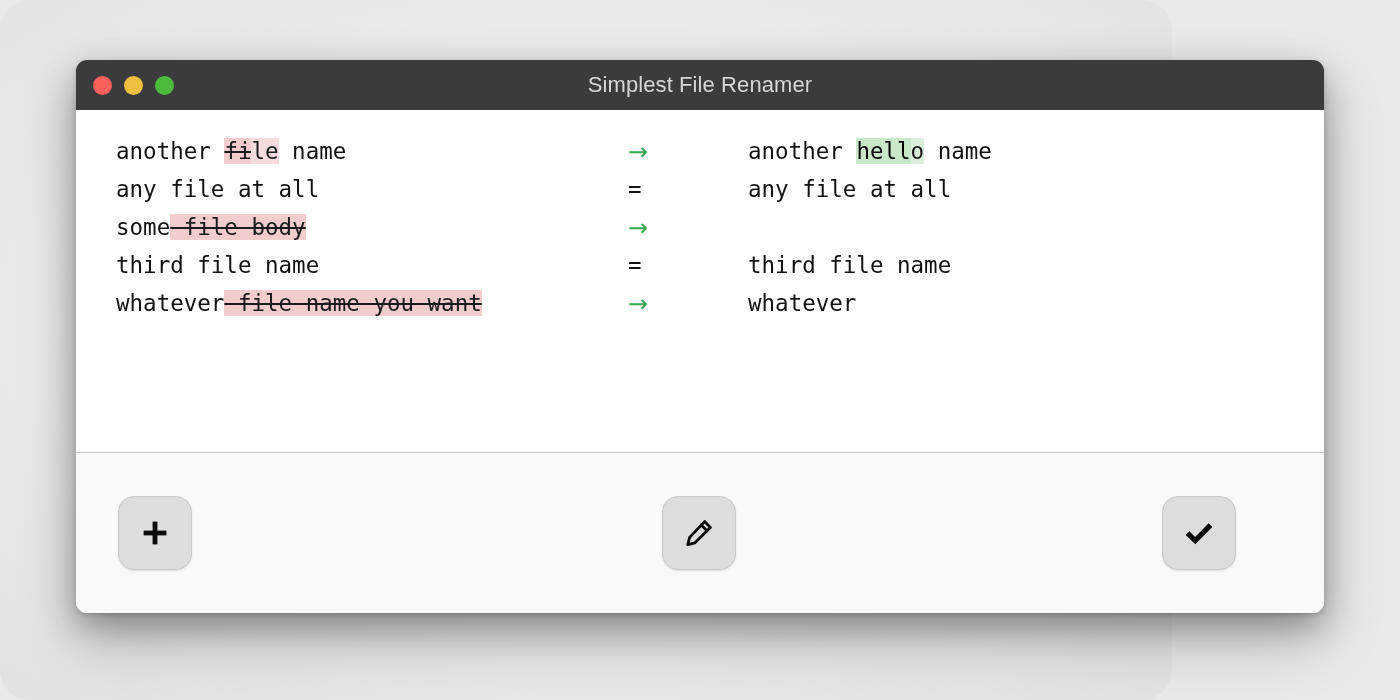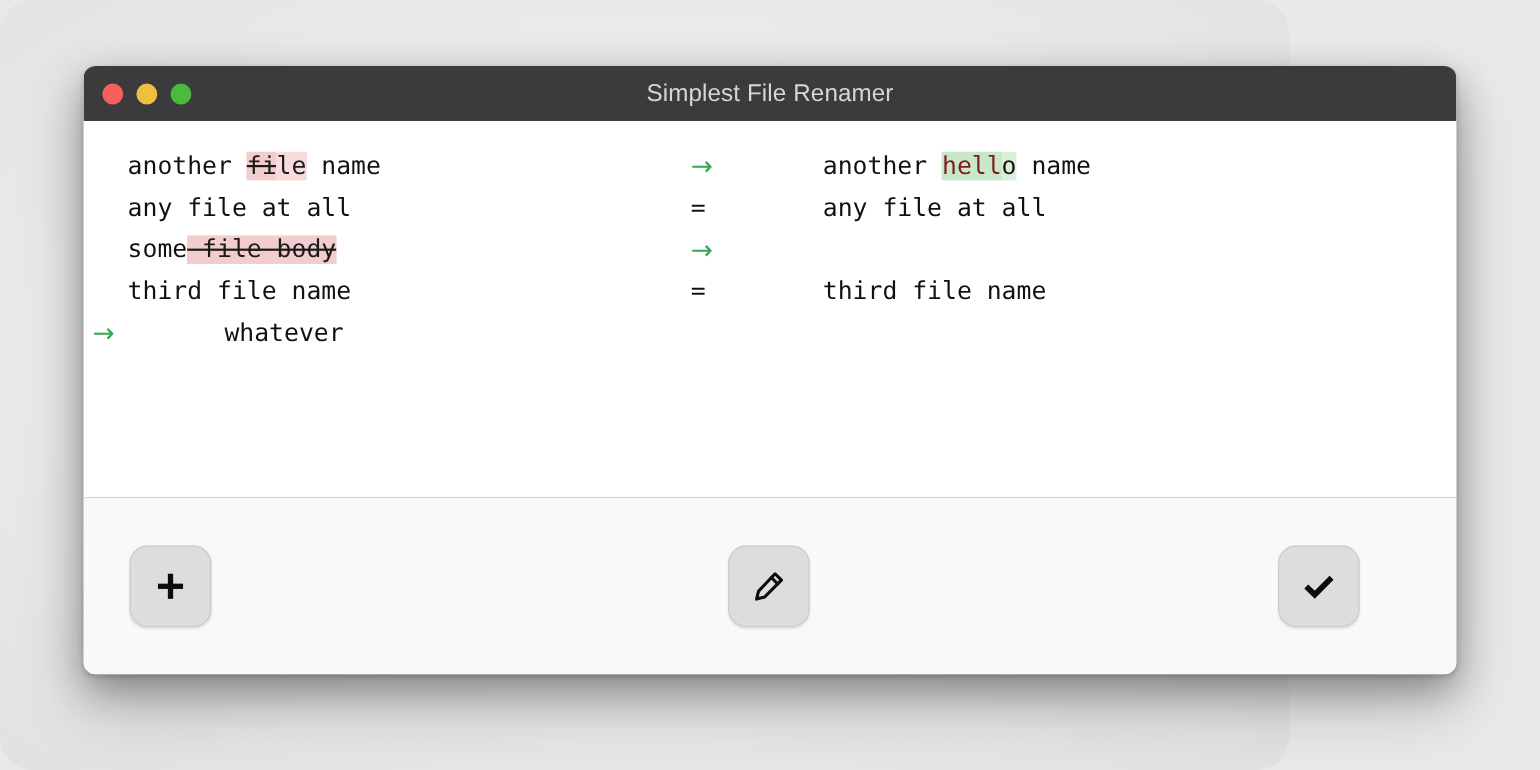--- a/index.html
+++ b/index.html
@@ -128,21 +128,21 @@
     text-decoration-thickness: 2px;
     text-decoration-color: #1b1b1b;
     color: #1b1b1b;
   }
   .seg-del-plain {
     background: #f6dcdc;
     color: #1b1b1b;
   }
   .seg-ins {
     background: #c9e7c9;
-    color: #7f1d1d;
+    color: #000000;
   }
   .seg-ins-plain {
     background: #dcefdc;
     color: #111111;
   }
 
   
   .op-arrow {
     color: #36a74f;
     font-family: "DejaVu Sans", sans-serif;
@@ -200,21 +200,21 @@
         <span class="light max"></span>
       </div>
       <div id="window-title">Simplest File Renamer</div>
     </div>
 
     <div id="diff-list">
         <div class="diff-row"><div class="col-old"><span class="seg-same">another </span><span class="seg-del">fi</span><span class="seg-del-plain">le</span><span class="seg-same"> name</span></div><div class="col-op"><span class="op-arrow">→</span></div><div class="col-new"><span class="seg-same">another </span><span class="seg-ins">hell</span><span class="seg-ins-plain">o</span><span class="seg-same"> name</span></div></div>
         <div class="diff-row"><div class="col-old"><span class="seg-same">any file at all</span></div><div class="col-op"><span class="op-eq">=</span></div><div class="col-new"><span class="seg-same">any file at all</span></div></div>
         <div class="diff-row"><div class="col-old"><span class="seg-same">some</span><span class="seg-del"> file body</span></div><div class="col-op"><span class="op-arrow">→</span></div></div>
         <div class="diff-row"><div class="col-old"><span class="seg-same">third file name</span></div><div class="col-op"><span class="op-eq">=</span></div><div class="col-new"><span class="seg-same">third file name</span></div></div>
-        <div class="diff-row"><div class="col-op"><span class="op-arrow">→</span></div><div class="col-new"><span class="seg-same">whatever</span></div></div>
+        <div class="diff-row"><div class="col-old"><span class="seg-same">whatever</span><span class="seg-del"> file name you want</span></div><div class="col-op"><span class="op-arrow">→</span></div><div class="col-new"><span class="seg-same">whatever</span></div></div>
       </div>
 
     <div id="toolbar">
 
       <div class="tb-btn" id="btn-add">
         <span>
           <svg width="30" height="30" viewBox="0 0 30 30" aria-hidden="true">
             <rect x="12.6" y="3.6" width="4.8" height="22.8" fill="#0c0c0c"></rect>
             <rect x="3.6" y="12.6" width="22.8" height="4.8" fill="#0c0c0c"></rect>
           </svg>

